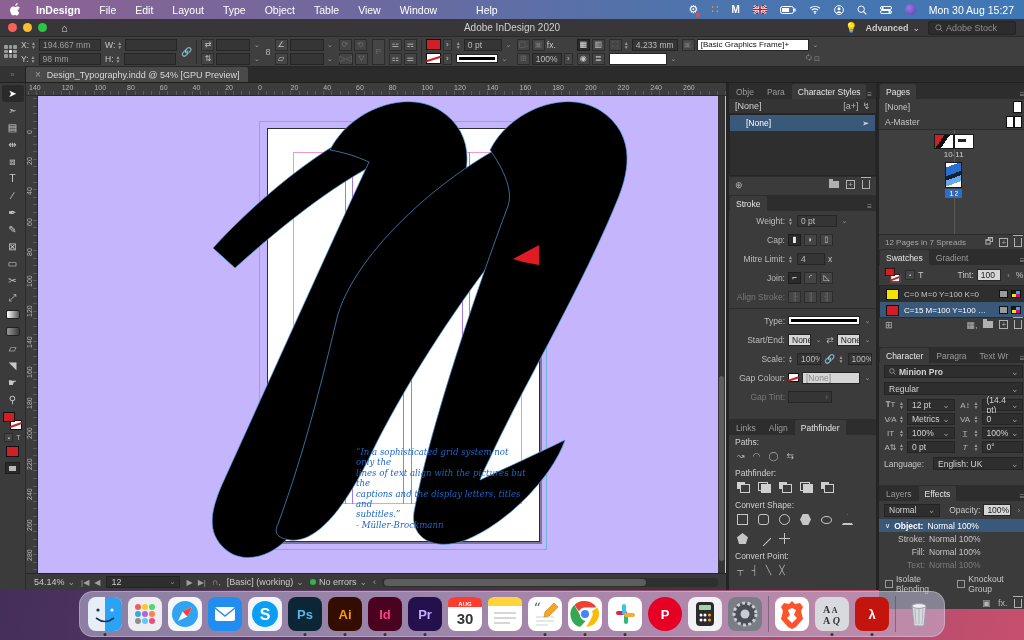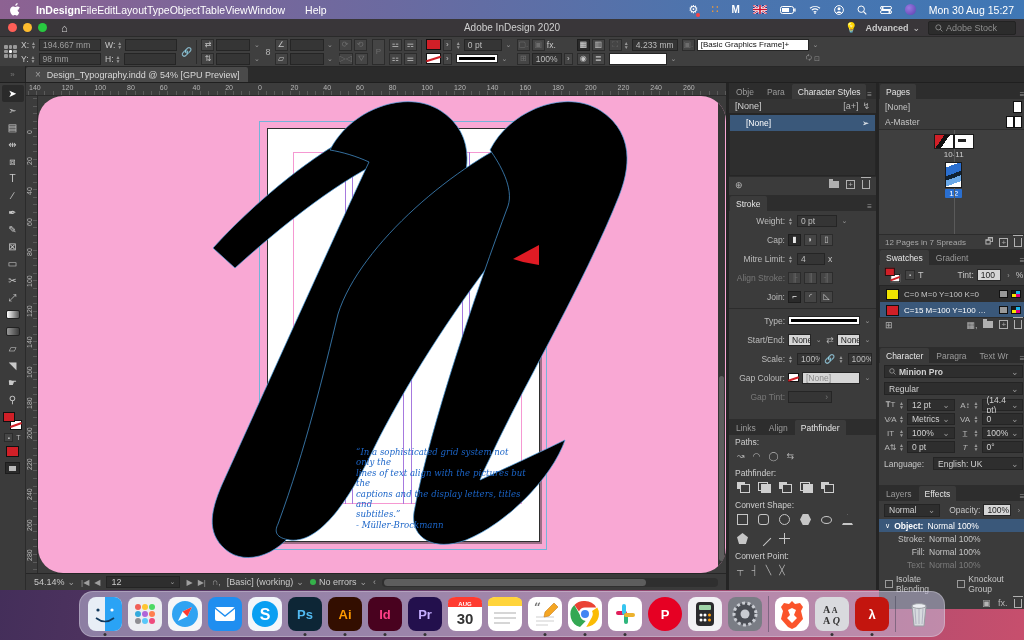--- a/index.html
+++ b/index.html
@@ -3,21 +3,21 @@
 <meta charset="utf-8">
 <style>
   *{margin:0;padding:0;box-sizing:border-box;}
   html,body{width:1024px;height:640px;overflow:hidden;}
   body{font-family:"Liberation Sans",sans-serif;background:#222;}
   .screen{position:relative;width:1024px;height:640px;background:linear-gradient(100deg,#3a2a55 0%,#6a3f6d 45%,#a34a70 75%,#c74f6d 100%);overflow:hidden;}
 
   
   .menubar{position:absolute;top:0;left:0;right:0;height:19px;display:flex;align-items:center;padding:0 10px;background:linear-gradient(90deg,#8d6292,#6b6aa0 38%,#4d74ad 68%,#3f77b5);color:#fff;font-size:10.5px;}
   .menubar .apple{width:14px;margin-right:12px;display:flex;align-items:center;}
-  .mb-left{display:flex;gap:0;align-items:center;}
+  .mb-left{display:flex;gap:19px;align-items:center;}
   .menu-item{cursor:default;white-space:nowrap;}
   .menu-item.bold{font-weight:bold;}
   .mb-right{margin-left:auto;display:flex;gap:13px;align-items:center;font-size:10px;}
   .mb-ic{display:flex;align-items:center;height:12px;}
   .gear-wrap{position:relative;font-size:11px;line-height:11px;}
   .gear-wrap i{position:absolute;right:-2px;bottom:-1px;width:4px;height:4px;border-radius:50%;background:#ff4040;}
   .badge-ic{width:11px;height:11px;border-radius:50%;background:radial-gradient(circle at 35% 35%,#9a7ae0,#5b3fae);}
   .clock{white-space:nowrap;font-size:10.5px;}
 
   
@@ -78,21 +78,21 @@
   .screenmode i{width:7px;height:5px;background:#bbb;}
 
   .canvascol{flex:1;display:flex;flex-direction:column;min-width:0;position:relative;}
   .hruler{height:13px;background:#3c3c3c;border-bottom:1px solid #2a2a2a;position:relative;overflow:hidden;
     background-image:repeating-linear-gradient(90deg,#5a5a5a 0 1px,transparent 1px 8.2px);background-position:2px bottom;background-size:100% 4px;background-repeat:repeat-x;}
   .hr-label{position:absolute;top:1px;font-size:7px;color:#b5b5b5;}
   .canvasbody{flex:1;display:flex;min-height:0;position:relative;}
   .vruler{width:12px;background:#3c3c3c;border-right:1px solid #2a2a2a;position:relative;overflow:hidden;
     background-image:repeating-linear-gradient(180deg,#5a5a5a 0 1px,transparent 1px 7.6px);background-position:right 2px;background-size:4px 100%;background-repeat:repeat-y;}
   .vr-label{position:absolute;left:0px;font-size:7px;color:#b5b5b5;transform:rotate(-90deg);transform-origin:4px 4px;white-space:nowrap;}
-  .viewport{flex:1;position:relative;background:#f9a8d4;overflow:hidden;border-radius:25px;}
+  .viewport{flex:1;position:relative;background:#c4b5fd;overflow:hidden;}
   .pagewrap{position:absolute;inset:0;}
   .bleedrect{position:absolute;left:221px;top:25px;width:288px;height:429px;border:1px solid #74b4da;}
   .page{position:absolute;left:229px;top:32px;width:273px;height:414px;background:#fff;border:1px solid #2e2e2e;box-shadow:2px 2px 0 rgba(40,40,40,.45);}
   .marginrect{position:absolute;left:255px;top:56px;width:229px;height:352px;border:1px solid #f598d2;}
   .colguide{position:absolute;top:56px;height:352px;width:1px;background:#a679de;}
   .glyphsvg{position:absolute;left:0;top:0;}
   .quote{position:absolute;left:318px;top:351px;width:172px;font-family:"DejaVu Serif",serif;font-style:italic;font-size:8.6px;line-height:10.4px;color:#1b65c8;}
   .redwedge{position:absolute;left:475px;top:148px;width:27px;height:23px;}
   .vscroll{position:absolute;right:1px;top:0;bottom:0;width:7px;background:#353535;}
   .vscroll i{position:absolute;left:1px;right:1px;top:280px;height:185px;background:#5d5d5d;border-radius:3px;}
@@ -657,30 +657,30 @@
                 <span class="cbtn">◗</span>
                 <span class="cbtn">▯</span>
               </div>
             <div class="srow">
                 <span class="sl">Mitre Limit:</span>
                 <span class="stp">▲<br>▼</span>
                 <span class="fld" style="width:28px;">4</span>
                 <span>x</span>
               </div>
             <div class="srow">
+                <span class="sl">Join:</span>
+                <span class="cbtn on">⌐</span>
+                <span class="cbtn">◜</span>
+                <span class="cbtn">◺</span>
+              </div>
+            <div class="srow">
                 <span class="sl dim">Align Stroke:</span>
                 <span class="cbtn dim">╟</span>
                 <span class="cbtn dim">║</span>
                 <span class="cbtn dim">╢</span>
-              </div>
-            <div class="srow">
-                <span class="sl">Join:</span>
-                <span class="cbtn on">⌐</span>
-                <span class="cbtn">◜</span>
-                <span class="cbtn">◺</span>
               </div>
             <div class="pdiv"></div>
             <div class="srow">
                 <span class="sl">Type:</span>
                 <span class="linebox" style="flex:1;">
                   <i></i>
                 </span>
                 <span class="dd">⌄</span>
               </div>
             <div class="srow">

